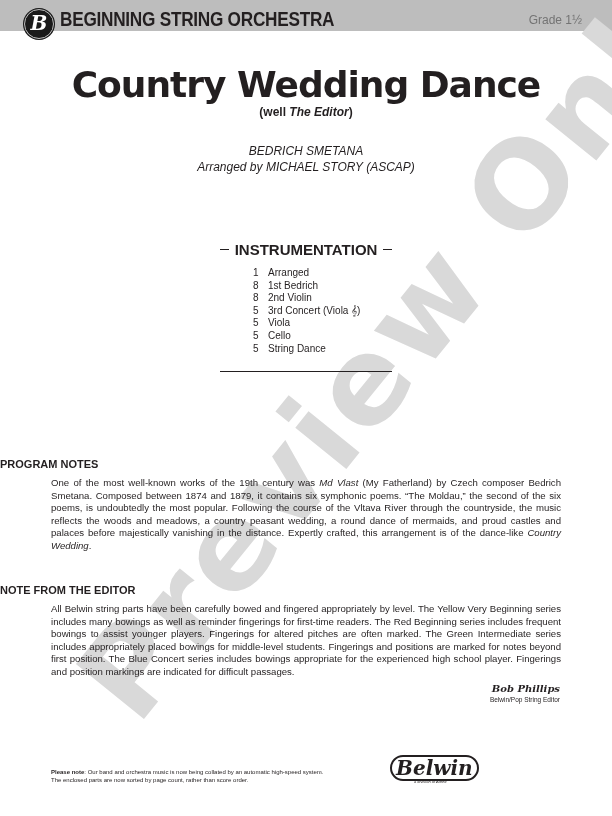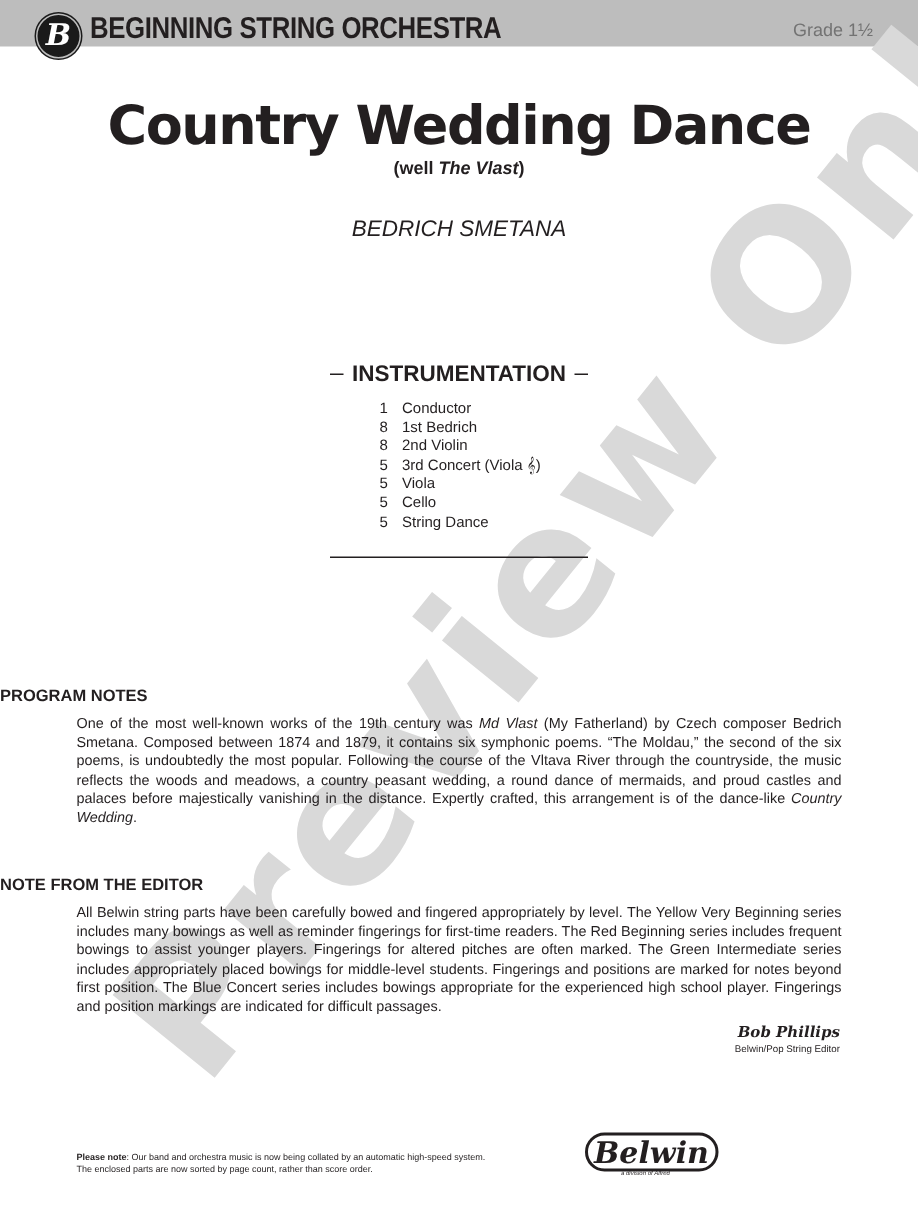--- a/index.html
+++ b/index.html
@@ -17,21 +17,21 @@
 
   .watermark { position:absolute; left:-25px; top:360px; width:700px; text-align:center;
                font-family:"DejaVu Sans", sans-serif; font-weight:bold; font-size:120px;
                color:#d9d9d9; transform:rotate(-51deg); transform-origin:center center;
                white-space:nowrap; z-index:1; letter-spacing:4px; }
 
   .content { position:absolute; left:0; top:0; width:612px; height:816px; z-index:2; }
   .title { position:absolute; left:0; width:612px; top:64px; text-align:center;
            font-family:"DejaVu Sans", sans-serif; font-weight:bold; font-size:36px; letter-spacing:-1px; color:#231f20; }
   .subtitle { position:absolute; left:0; width:612px; top:105px; text-align:center; font-weight:bold; font-size:12px; }
-  .composer { position:absolute; left:0; width:612px; top:144px; text-align:center; font-style:italic; font-size:15px; }
+  .composer { position:absolute; left:0; width:612px; top:144px; text-align:center; font-style:italic; font-size:12px; }
   .arranger { position:absolute; left:0; width:612px; top:160px; text-align:center; font-style:italic; font-size:12px; }
 
   .instr-head { position:absolute; left:220px; width:172px; top:241px; display:flex; align-items:center; gap:6px; }
   .instr-head .rule { flex:1; height:1.5px; background:#231f20; }
   .instr-head .label { font-weight:bold; font-size:15px; }
   .instr-list { position:absolute; left:253px; top:267px; font-size:10px; line-height:12.6px; }
   .instr-row { display:flex; }
   .instr-row .qty { width:15px; }
   .instr-bottom-rule { position:absolute; left:220px; width:172px; top:371px; height:1px; background:#231f20; }
 
@@ -53,32 +53,33 @@
 <div class="series-logo">
     <span>B</span>
   </div>
 <div class="series-title">BEGINNING STRING ORCHESTRA</div>
 <div class="grade">Grade 1½</div>
 
 <div class="watermark">Preview Only</div>
 
 <div class="content">
   <div class="title">Country Wedding Dance</div>
-  <div class="subtitle"><span>(well </span><i>The Vlast</i><span>)</span></div>
+  <div class="subtitle"><span>(well </span><i>The Editor</i><span>)</span></div>
   <div class="composer">BEDRICH SMETANA</div>
+  <div class="arranger">Arranged by MICHAEL STORY (ASCAP)</div>
 
   <div class="instr-head">
     <div class="rule"></div>
     <div class="label">INSTRUMENTATION</div>
     <div class="rule"></div>
   </div>
   <div class="instr-list">
     <div class="instr-row">
         <span class="qty">1</span>
-        <span>Conductor</span>
+        <span>Arranged</span>
       </div>
     <div class="instr-row">
         <span class="qty">8</span>
         <span>1st Bedrich</span>
       </div>
     <div class="instr-row">
         <span class="qty">8</span>
         <span>2nd Violin</span>
       </div>
     <div class="instr-row">

